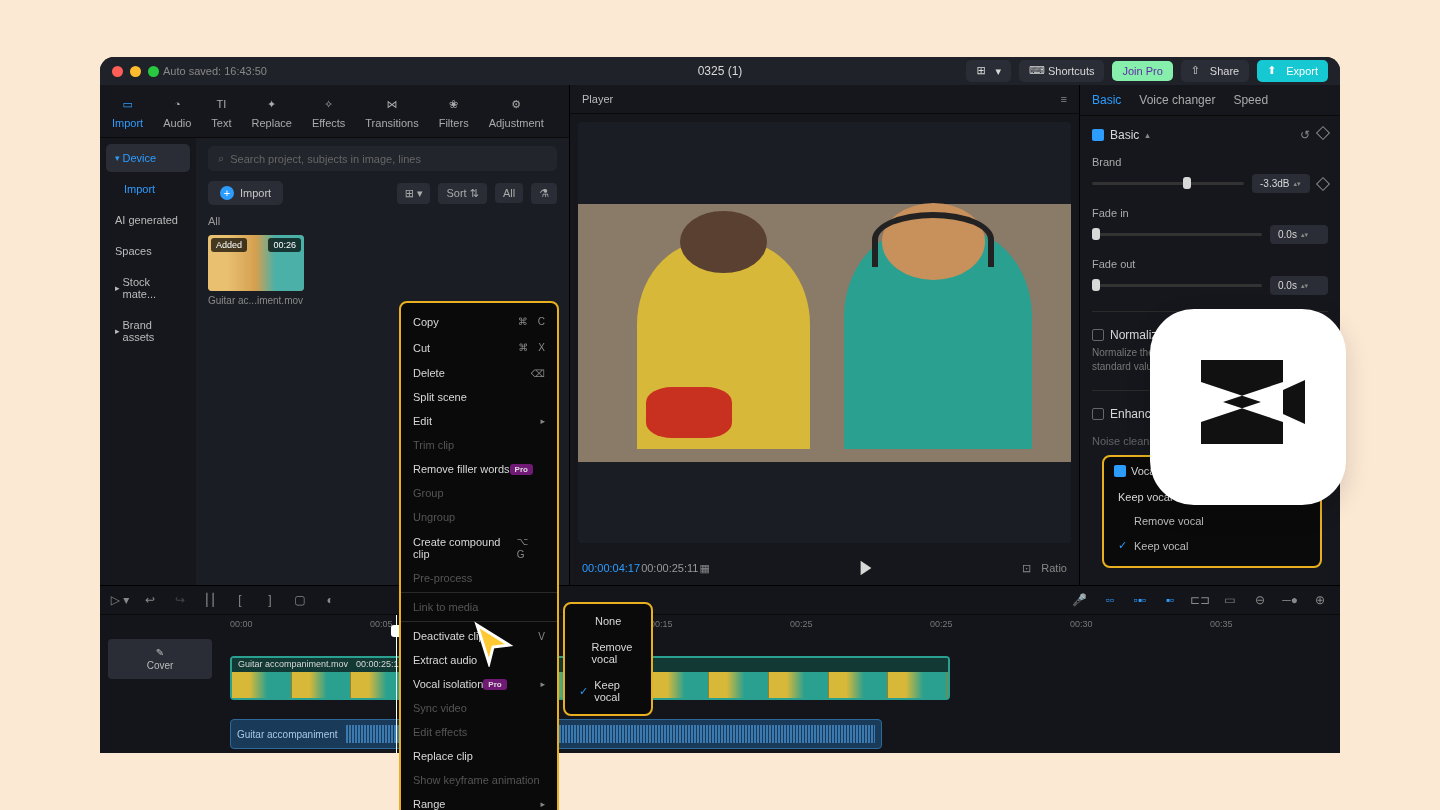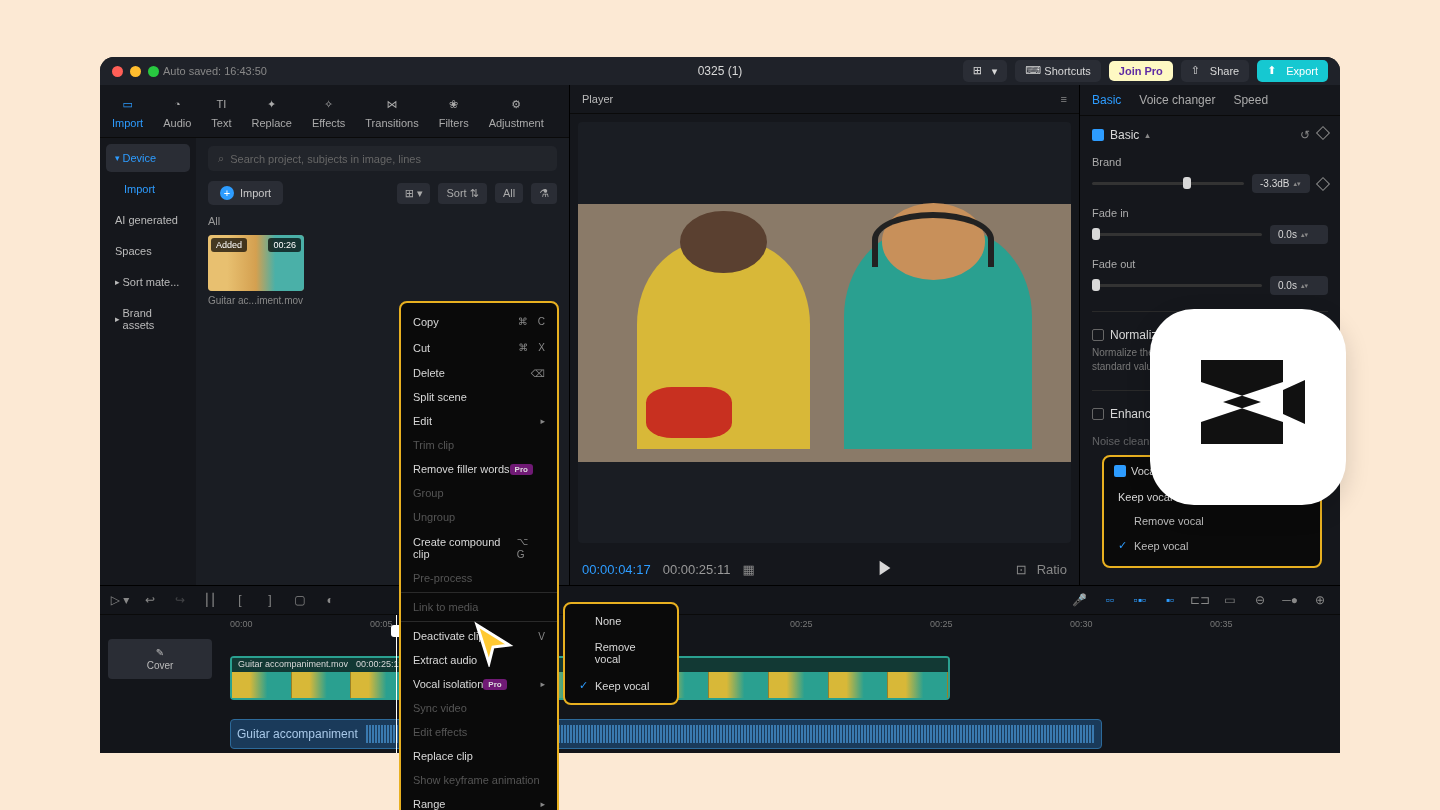--- a/index.html
+++ b/index.html
@@ -6,21 +6,21 @@
 body{background:#fce9d4;width:1440px;height:810px;display:flex;align-items:center;justify-content:center}
 .app{width:1240px;height:696px;background:#13151a;border-radius:14px;position:relative;overflow:visible;color:#c8c8c8;font-size:12px}
 .titlebar{height:28px;background:#1f2229;border-radius:14px 14px 0 0;display:flex;align-items:center;padding:0 12px;position:relative}
 .dots{display:flex;gap:7px}
 .dot{width:11px;height:11px;border-radius:50%}
 .dot.r{background:#ff5f57}.dot.y{background:#ffbd2e}.dot.g{background:#28c940}
 .autosave{color:#888;font-size:11px;margin-left:4px}
 .wtitle{position:absolute;left:50%;transform:translateX(-50%);color:#d8d8d8;font-size:12px}
 .tbbtns{margin-left:auto;display:flex;gap:8px;align-items:center}
 .tbbtn{background:#2a2d35;padding:4px 10px;border-radius:5px;color:#d8d8d8;font-size:11px;display:flex;align-items:center;gap:5px;cursor:pointer}
-.tbbtn.pro{background:#fef9c3;color:#5e2ca5;font-weight:700}
+.tbbtn.pro{background:#86efac;color:#5e2ca5;font-weight:400}
 .tbbtn.exp{background:#16c8d1;color:#fff;font-weight:500}
 .tbicon{width:14px;height:14px;display:inline-block}
 .content{display:flex;height:500px}
 .left{width:470px;display:flex;flex-direction:column;border-right:1px solid #000}
 .tabbar{display:flex;background:#15171c;border-bottom:1px solid #0a0a0a;padding:6px 2px 0}
 .tab{display:flex;flex-direction:column;align-items:center;padding:4px 10px 8px;gap:4px;cursor:pointer;color:#aaa;font-size:11px}
 .tab.active{color:#2d9cff}
 .tabicon{width:18px;height:18px;display:flex;align-items:center;justify-content:center}
 .leftbody{display:flex;flex:1}
 .sidenav{width:96px;background:#15171c;padding:6px 6px;display:flex;flex-direction:column;gap:3px}
@@ -46,21 +46,21 @@
 .playerhdr{padding:8px 12px;font-size:11px;color:#bbb;display:flex;align-items:center;border-bottom:1px solid #0a0a0a}
 .menuicon{margin-left:auto;color:#888;cursor:pointer}
 .preview{flex:1;background:#1a1d23;margin:8px;border-radius:4px;display:flex;align-items:center;justify-content:center;overflow:hidden;position:relative}
 .previmg{width:100%;height:258px;background:#8a7a68;position:relative}
 .person1{position:absolute;left:12%;top:15%;width:35%;height:80%;background:#d8b838;border-radius:40% 40% 0 0}
 .person1::before{content:'';position:absolute;top:-15%;left:25%;width:50%;height:30%;background:#5a4030;border-radius:50%}
 .guitar{position:absolute;left:5%;bottom:5%;width:50%;height:25%;background:#c83020;border-radius:30%}
 .person2{position:absolute;right:8%;top:10%;width:38%;height:85%;background:#2aa090;border-radius:40% 40% 0 0}
 .person2::before{content:'';position:absolute;top:-12%;left:20%;width:55%;height:35%;background:#c8905a;border-radius:50%}
 .headphones{position:absolute;top:-8%;left:15%;width:65%;height:25%;border:6px solid #222;border-radius:50% 50% 0 0;border-bottom:none}
-.playbar{padding:8px 12px;display:flex;align-items:flex-end;gap:12px;font-size:13px}
+.playbar{padding:8px 12px;display:flex;align-items:center;gap:1px;font-size:11px}
 .tc{color:#2d9cff}
 .tc2{color:#999}
 .playbtn{margin-left:auto;margin-right:auto;width:18px;height:18px;cursor:pointer}
 .pbicons{display:flex;gap:10px;color:#888}
 .right{width:260px;background:#15171c;display:flex;flex-direction:column}
 .rtabs{display:flex;border-bottom:1px solid #0a0a0a;padding:8px 12px;gap:18px;font-size:12px}
 .rtab{color:#aaa;cursor:pointer}
 .rtab.active{color:#2d9cff}
 .rbody{padding:12px;display:flex;flex-direction:column;gap:14px}
 .rsection{display:flex;align-items:center;gap:6px;font-size:12px;color:#d8d8d8}
@@ -89,29 +89,29 @@
 .tlright{flex:1;position:relative;overflow:hidden}
 .ruler{height:22px;display:flex;padding-left:10px;color:#777;font-size:9px;position:relative}
 .rulertick{position:absolute;top:4px}
 .playhead{position:absolute;left:176px;top:0;bottom:0;width:1px;background:#fff;z-index:5}
 .playhead::before{content:'';position:absolute;top:10px;left:-5px;width:11px;height:12px;background:#fff;border-radius:3px}
 .track{height:44px;margin:19px 10px 4px;border-radius:4px;position:relative}
 .vtrack{background:#1f5f57;width:720px;border:2px solid #2aa090}
 .vtrackhdr{position:absolute;top:0;left:0;right:0;height:14px;background:rgba(0,0,0,.4);font-size:9px;padding:1px 6px;color:#d8d8d8;display:flex;gap:8px}
 .vthumbs{position:absolute;top:14px;left:0;right:0;bottom:0;display:flex}
 .vthumb{flex:1;background:linear-gradient(90deg,#d8b838 30%,#2aa090 60%);border-right:1px solid rgba(0,0,0,.3)}
-.atrack{background:#1a3a5a;width:872px;height:30px;border:1px solid #2d6a9a;display:flex;align-items:center;padding:0 6px;font-size:12px;color:#a8c8e8}
+.atrack{background:#1a3a5a;width:652px;height:30px;border:1px solid #2d6a9a;display:flex;align-items:center;padding:0 6px;font-size:10px;color:#a8c8e8}
 .wave{flex:1;height:18px;margin-left:8px;background:repeating-linear-gradient(90deg,#3a7ab0 0 2px,transparent 2px 3px)}
 .ctxmenu{position:absolute;left:299px;top:244px;width:160px;background:#0a0a0a;border:2px solid #e8b020;border-radius:8px;padding:6px 0;z-index:20;font-size:11px}
 .ctxitem{padding:6px 12px;display:flex;align-items:center;color:#d8d8d8;cursor:pointer}
 .ctxitem.disabled{color:#555}
 .ctxshortcut{margin-left:auto;color:#888;font-size:10px}
 .ctxarrow{margin-left:auto;color:#888;font-size:9px}
 .ctxdiv{height:1px;background:#2a2a2a;margin:2px 0}
-.submenu{position:absolute;left:463px;top:545px;width:116px;background:#0a0a0a;border:2px solid #e8b020;border-radius:8px;padding:4px 0;z-index:21;font-size:11px}
+.submenu{position:absolute;left:463px;top:545px;width:90px;background:#0a0a0a;border:2px solid #e8b020;border-radius:8px;padding:4px 0;z-index:21;font-size:11px}
 .subitem{padding:7px 14px;color:#d8d8d8;cursor:pointer;display:flex;align-items:center;gap:6px}
 .check{color:#2d9cff;width:10px}
 .cursor{position:absolute;left:369px;top:562px;z-index:25;width:48px;height:48px}
 .vocalpanel{position:absolute;right:18px;top:398px;width:220px;background:#0a0a0a;border:2px solid #e8b020;border-radius:8px;padding:8px 10px;z-index:15;font-size:11px}
 .vphdr{display:flex;align-items:center;gap:5px;margin-bottom:8px}
 .vplabel{color:#d8d8d8}
 .vpopt{padding:6px 4px;color:#bbb;display:flex;align-items:center;gap:6px;cursor:pointer}
 .vpopt.sel{color:#d8d8d8}
 .logobox{position:absolute;right:-6px;top:252px;width:196px;height:196px;background:#fff;border-radius:44px;z-index:30;display:flex;align-items:center;justify-content:center;box-shadow:0 8px 24px rgba(0,0,0,.15)}
 </style>
@@ -185,21 +185,21 @@
         <div class="sidenav">
           <div class="snitem active">
               <span class="chev">▾</span>
               <span>Device</span>
             </div>
           <div class="snitem sub">Import</div>
           <div class="snitem">AI generated</div>
           <div class="snitem">Spaces</div>
           <div class="snitem">
               <span class="chev">▸</span>
-              <span>Sort mate...</span>
+              <span>Stock mate...</span>
             </div>
           <div class="snitem">
               <span class="chev">▸</span>
               <span>Brand assets</span>
             </div>
         </div>
         <div class="media">
           <div class="search">
               <span>⌕</span>
               <span>Search project, subjects in image, lines</span>

